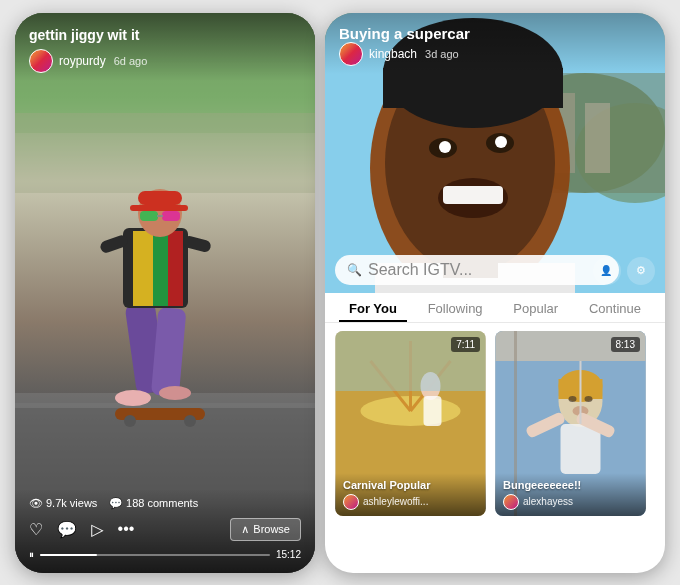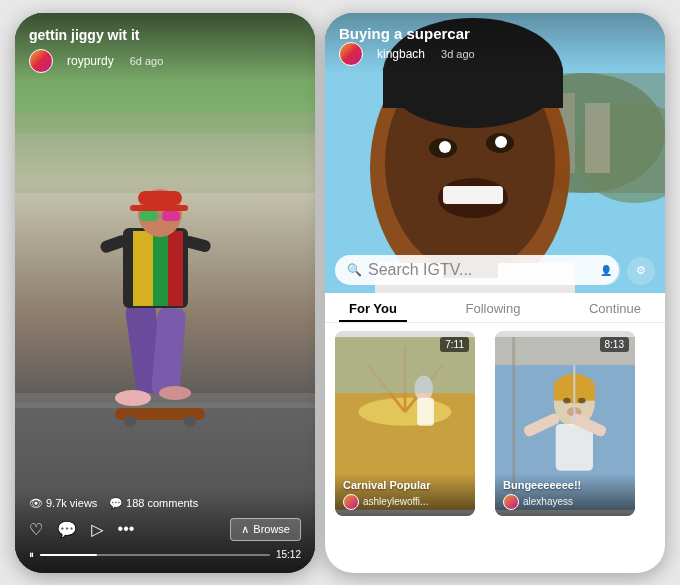--- a/index.html
+++ b/index.html
@@ -51,21 +51,21 @@
     }
     .video-title-left {
       color: #fff;
       font-size: 14px;
       font-weight: 600;
       margin-bottom: 6px;
     }
     .user-row {
       display: flex;
       align-items: center;
-      gap: 14px;
+      gap: 6px;
     }
     .avatar-small {
       width: 24px;
       height: 24px;
       border-radius: 50%;
       background: linear-gradient(135deg, #f09433, #e6683c, #dc2743, #cc2366, #bc1888);
       border: 1.5px solid #fff;
       flex-shrink: 0;
     }
     .username-text {
@@ -247,21 +247,21 @@
       bottom: 0;
       left: 0;
       right: 0;
       height: 2px;
       background: #000;
     }
     
     .thumbnails-row {
       display: flex;
       padding: 8px 10px;
-      gap: 20px;
+      gap: 9px;
       background: #fff;
     }
     .thumb-card {
       flex: 1;
       border-radius: 8px;
       overflow: hidden;
       position: relative;
       height: 185px;
       background: #ddd;
     }
@@ -455,20 +455,23 @@
         </div>
       </div>
     </div>
 
     <div class="tabs-row">
       <div class="tab-item active">
         <span>For You</span>
       </div>
       <div class="tab-item">
         <span>Following</span>
+      </div>
+      <div class="tab-item">
+        <span>Popular</span>
       </div>
       <div class="tab-item">
         <span>Continue</span>
       </div>
     </div>
 
     <div class="thumbnails-row">
 
       <div class="thumb-card">
         <svg viewBox="0 0 150 185" style="position:absolute;top:0;left:0;width:100%;height:100%;">

